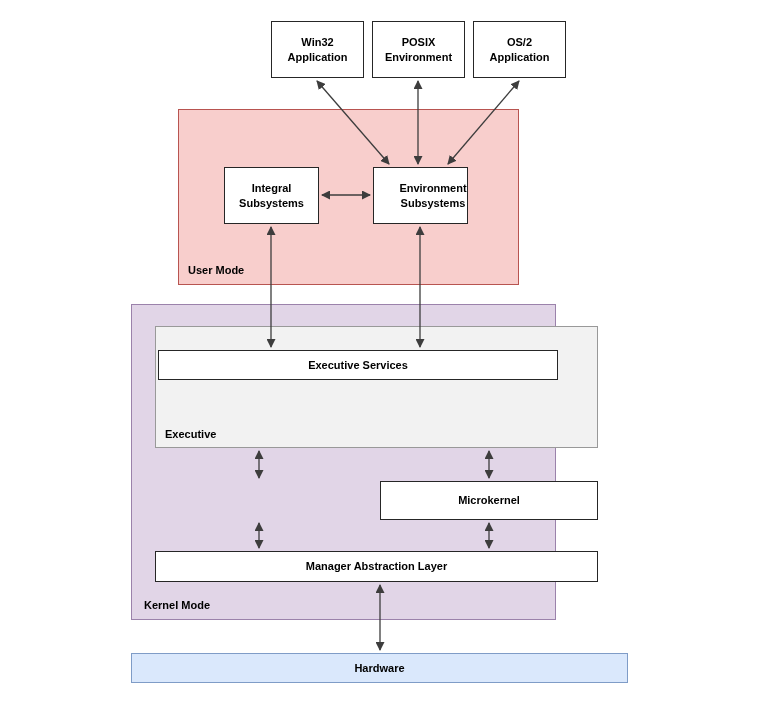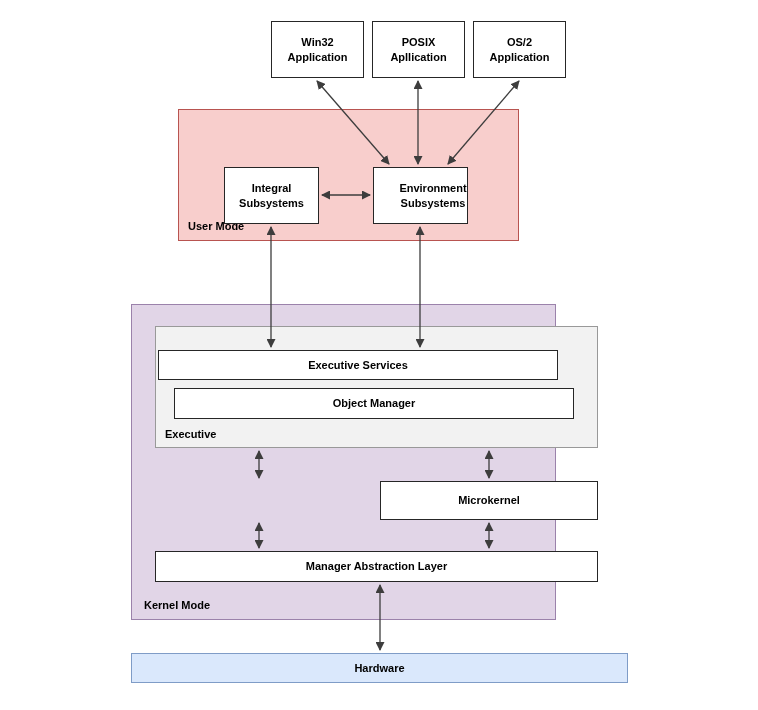--- a/index.html
+++ b/index.html
@@ -38,21 +38,21 @@
   }
 
   .region-label {
     position: absolute;
     font-size: 11px;
     font-weight: bold;
     color: #000000;
   }
 
   .user-mode {
-    left: 178px; top: 109px; width: 341px; height: 132px;
+    left: 178px; top: 109px; width: 341px; height: 176px;
     background: var(--user-fill, #f8cecc);
     border: 1px solid var(--user-border, #b85450);
   }
 
   .kernel-mode {
     left: 131px; top: 304px; width: 425px; height: 316px;
     background: var(--kernel-fill, #e1d5e7);
     border: 1px solid var(--kernel-border, #9b82ab);
     padding-left: 11px;
   }
@@ -107,31 +107,30 @@
     <span class="region-label" style="left:12px; bottom:8px;">Kernel Mode</span>
   </div>
 
   <div class="region executive">
     <span class="region-label" style="left:9px; bottom:7px;">Executive</span>
   </div>
 
   <div class="node white-node app-box" id="app-win32">Win32
 Application</div>
   <div class="node white-node app-box" id="app-posix">POSIX
-Apllication</div>
+Environment</div>
   <div class="node white-node app-box" id="app-os2">OS/2
 Application</div>
 
   <div class="node white-node" id="integral-subsystems">Integral
 Subsystems</div>
   <div class="node white-node" id="environment-subsystems">Environment
 Subsystems</div>
 
   <div class="node white-node" id="executive-services">Executive Services</div>
-  <div class="node white-node" id="object-manager">Object Manager</div>
   <div class="node white-node" id="microkernel">Microkernel</div>
   <div class="node white-node" id="hal">Manager Abstraction Layer</div>
 
   <div class="node region hardware">Hardware</div>
 
   <svg class="arrow-layer" viewBox="0 0 758 710" xmlns="http://www.w3.org/2000/svg">
     <defs>
       <marker id="ah" markerWidth="9" markerHeight="9" refX="8" refY="4.5" orient="auto-start-reverse" markerUnits="userSpaceOnUse">
         <path d="M0,0 L9,4.5 L0,9 Z" fill="#3d3d3d"></path>
       </marker>

